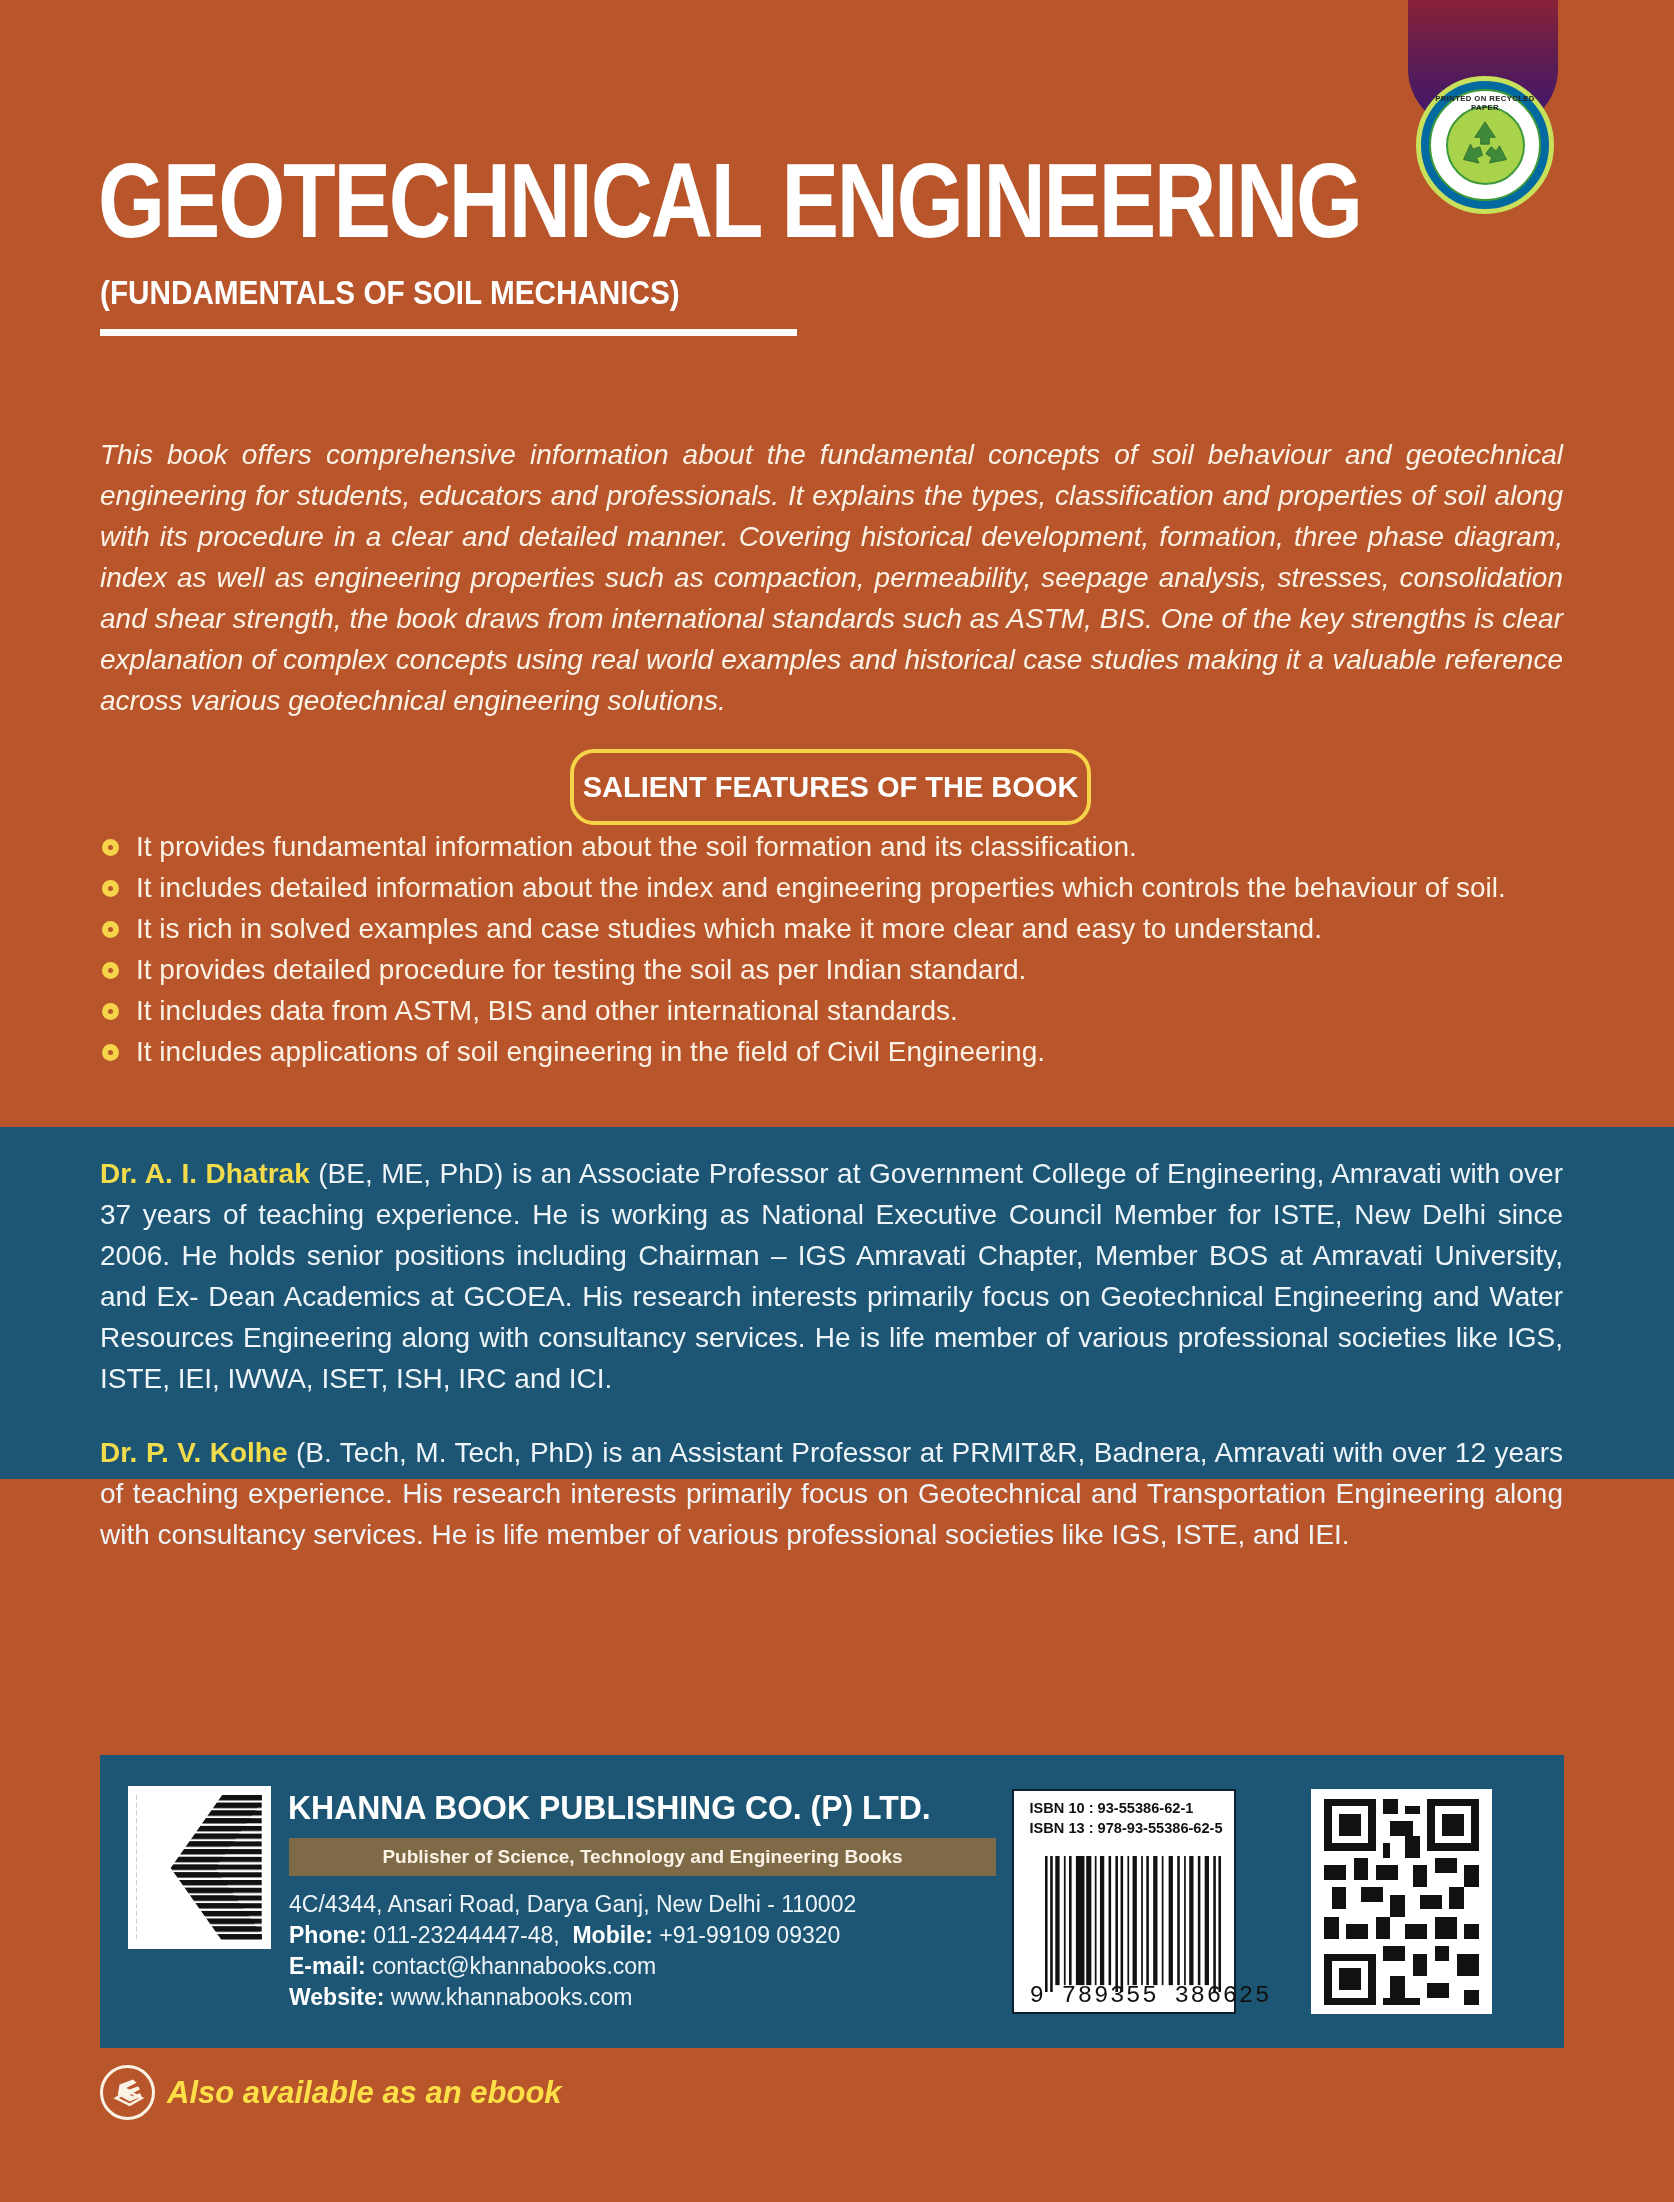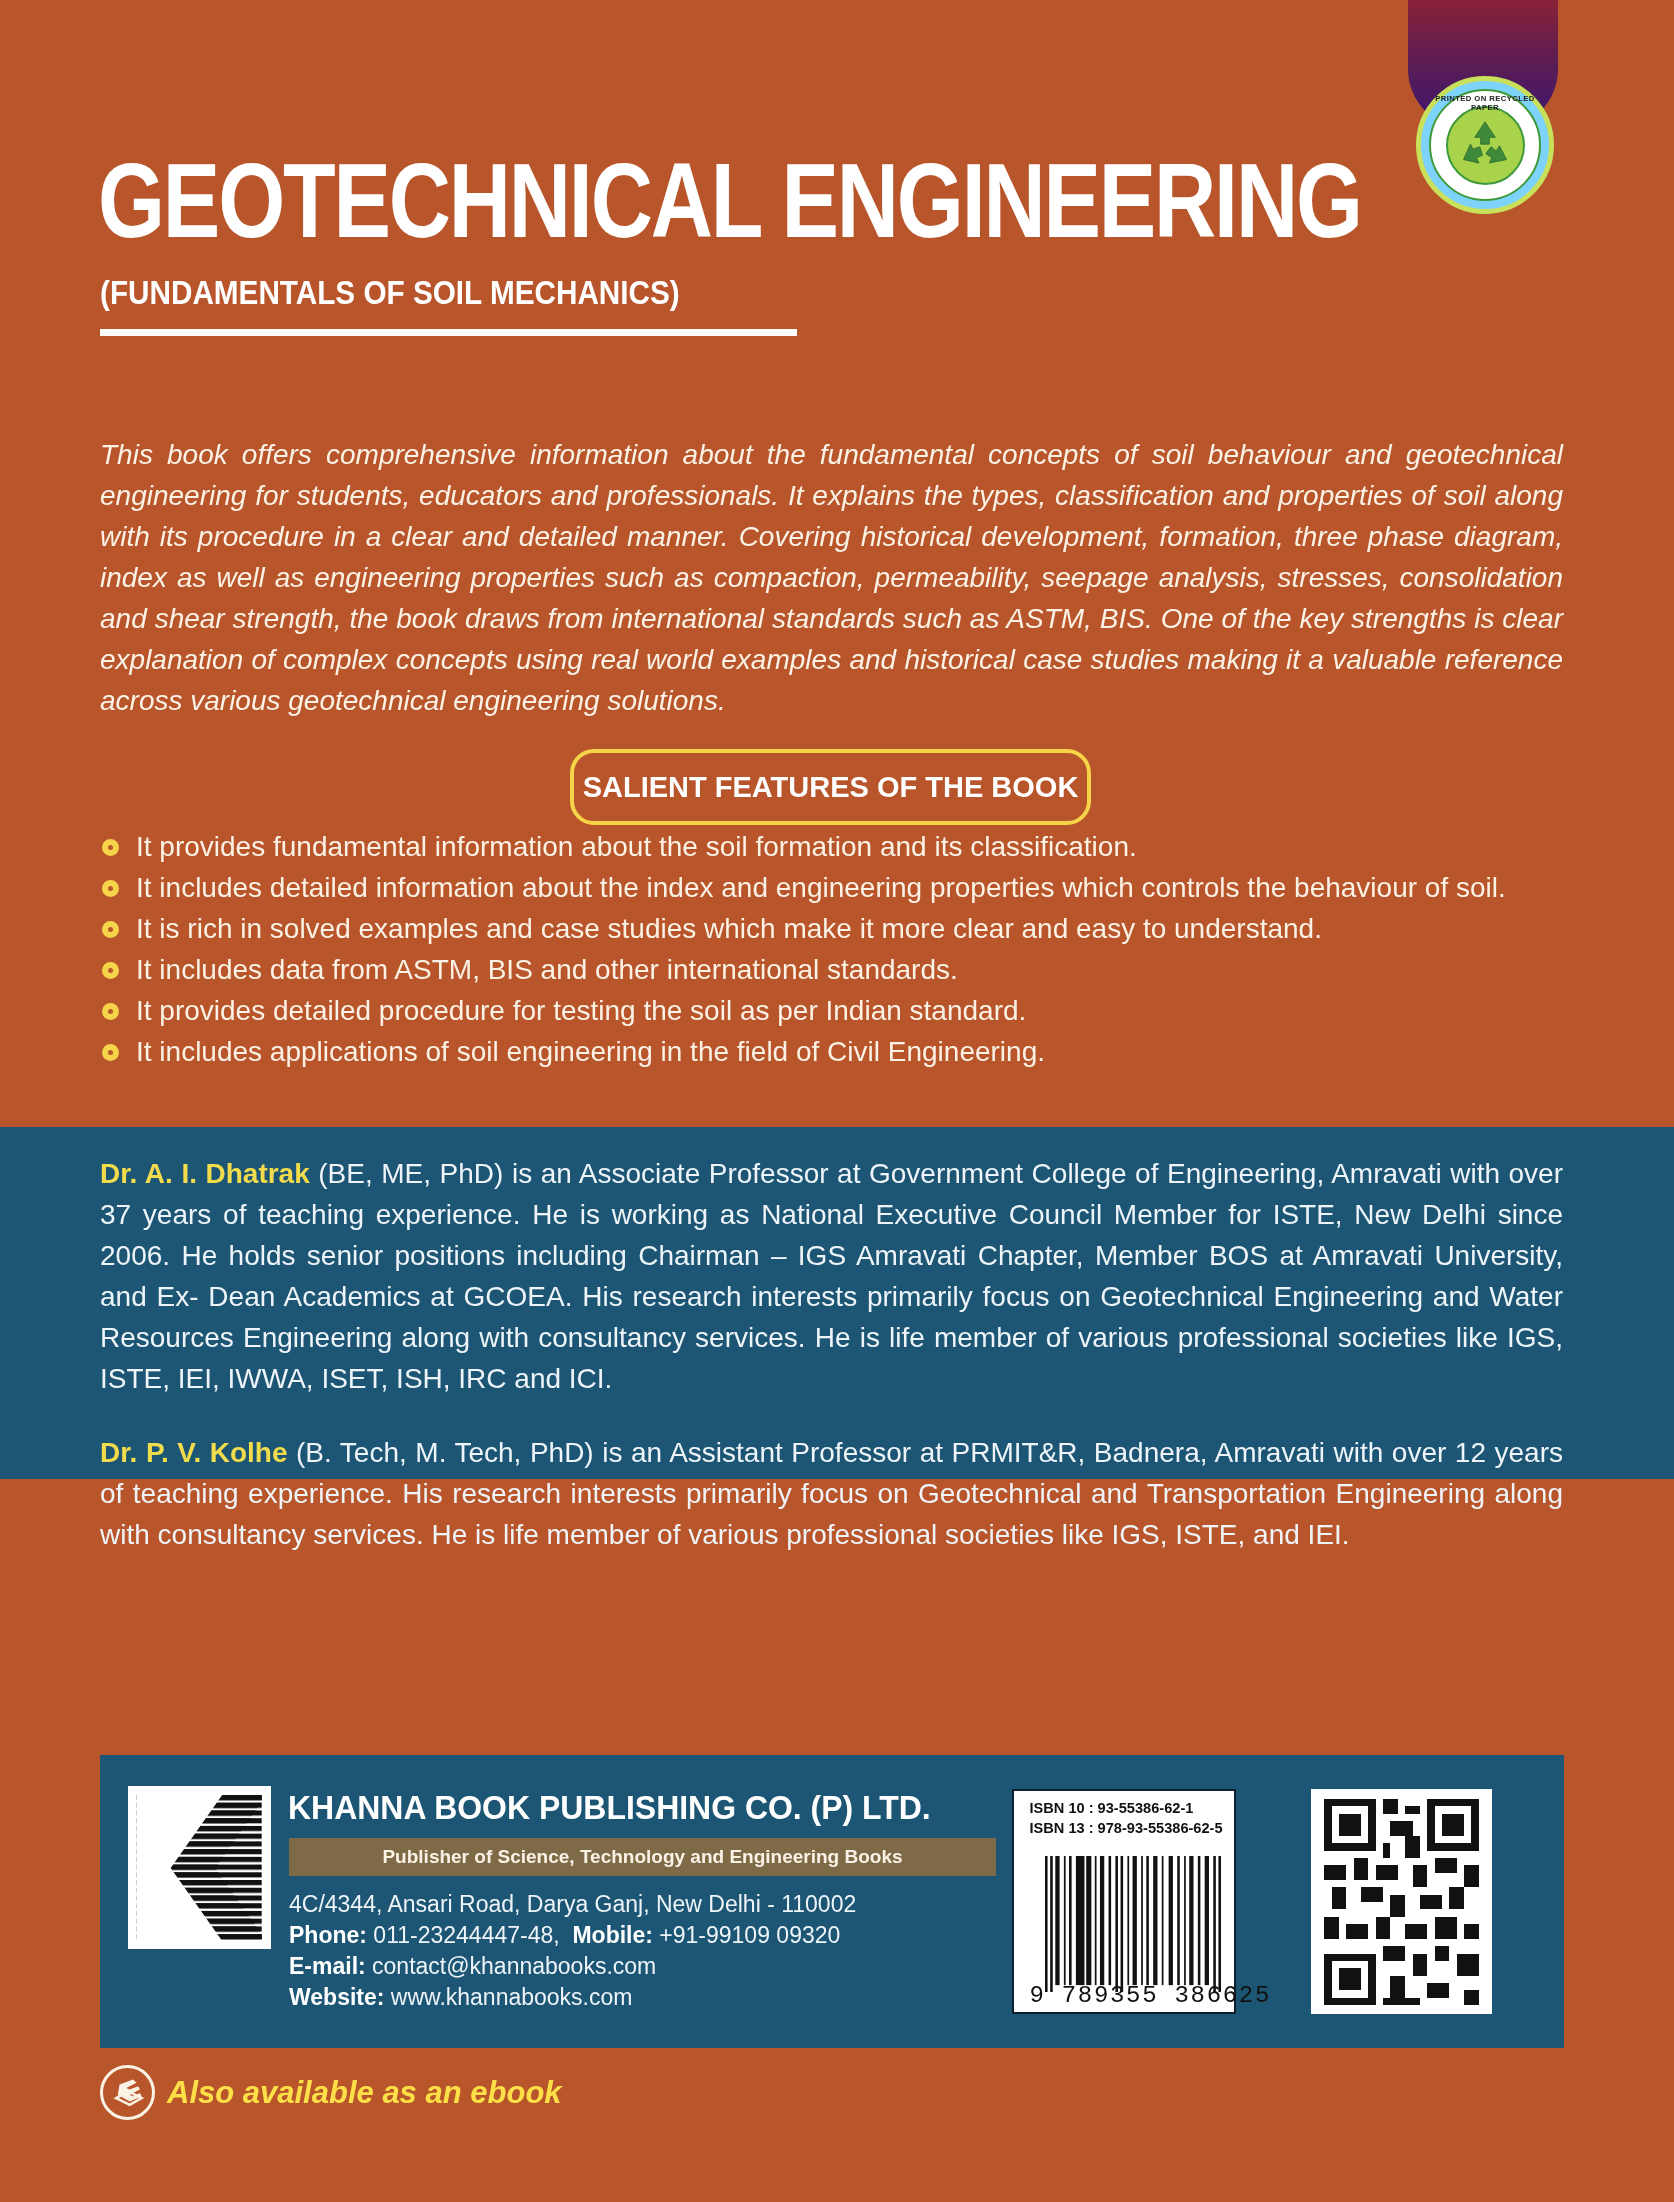--- a/index.html
+++ b/index.html
@@ -11,21 +11,21 @@
     position: relative;
   }
   .ribbon {
     position: absolute; left: 1408px; top: 0; width: 150px; height: 129px;
     background: linear-gradient(to bottom, #8a2238 0%, #5a1c55 50%, #3c1770 100%);
     border-radius: 0 0 60px 60px;
   }
   .seal {
     position: absolute; left: 1416px; top: 76px; width: 138px; height: 138px;
     border-radius: 50%;
-    background: #7dd3fc;
+    background: #0369a1;
     border: 5.2px solid #c8e05a;
     display: flex; align-items: center; justify-content: center;
   }
   .seal-inner {
     width: 112px; height: 112px; border-radius: 50%;
     background: #fff; border: 2.6px solid #3f9a3a;
     display: flex; align-items: center; justify-content: center; position: relative;
   }
   .seal-core {
     width: 79px; height: 79px; border-radius: 50%;
@@ -163,22 +163,22 @@
 
 <p class="desc">This book offers comprehensive information about the fundamental concepts of soil behaviour and geotechnical engineering for students, educators and professionals. It explains the types, classification and properties of soil along with its procedure in a clear and detailed manner. Covering historical development, formation, three phase diagram, index as well as engineering properties such as compaction, permeability, seepage analysis, stresses, consolidation and shear strength, the book draws from international standards such as ASTM, BIS. One of the key strengths is clear explanation of complex concepts using real world examples and historical case studies making it a valuable reference across various geotechnical engineering solutions.</p>
 
 <div class="features-badge">
   <span>SALIENT FEATURES OF THE BOOK</span>
 </div>
 <ul class="features">
   <li><span class="bullet"></span><span>It provides fundamental information about the soil formation and its classification.</span></li>
   <li><span class="bullet"></span><span>It includes detailed information about the index and engineering properties which controls the behaviour of soil.</span></li>
   <li><span class="bullet"></span><span>It is rich in solved examples and case studies which make it more clear and easy to understand.</span></li>
+  <li><span class="bullet"></span><span>It provides detailed procedure for testing the soil as per Indian standard.</span></li>
   <li><span class="bullet"></span><span>It includes data from ASTM, BIS and other international standards.</span></li>
-  <li><span class="bullet"></span><span>It provides detailed procedure for testing the soil as per Indian standard.</span></li>
   <li><span class="bullet"></span><span>It includes applications of soil engineering in the field of Civil Engineering.</span></li>
 </ul>
 
 <section class="authors">
   <p class="author" style="top:26px;"><span class="name">Dr. A. I. Dhatrak</span><span> (BE, ME, PhD) is an Associate Professor at Government College of Engineering, Amravati with over 37 years of teaching experience. He is working as National Executive Council Member for ISTE, New Delhi since 2006. He holds senior positions including Chairman – IGS Amravati Chapter, Member BOS at Amravati University, and Ex- Dean Academics at GCOEA. His research interests primarily focus on Geotechnical Engineering and Water Resources Engineering along with consultancy services. He is life member of various professional societies like IGS, ISTE, IEI, IWWA, ISET, ISH, IRC and ICI.</span></p>
   <p class="author" style="top:305px;"><span class="name">Dr. P. V. Kolhe</span><span> (B. Tech, M. Tech, PhD) is an Assistant Professor at PRMIT&amp;R, Badnera, Amravati with over 12 years of teaching experience. His research interests primarily focus on Geotechnical and Transportation Engineering along with consultancy services. He is life member of various professional societies like IGS, ISTE, and IEI.</span></p>
 </section>
 
 <section class="publisher">
   <div class="logo">

